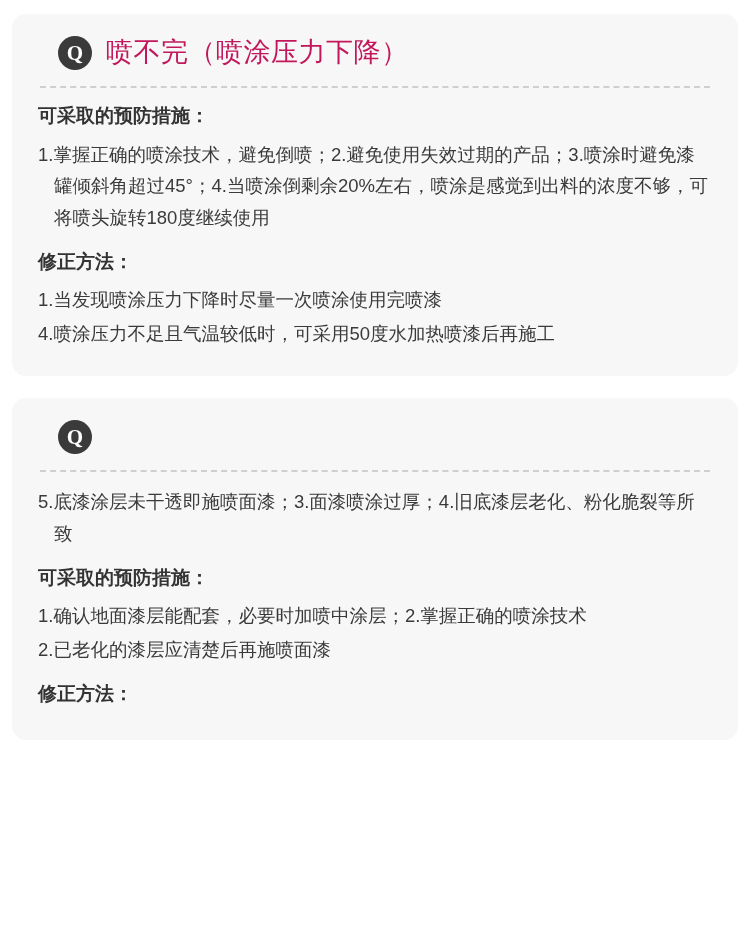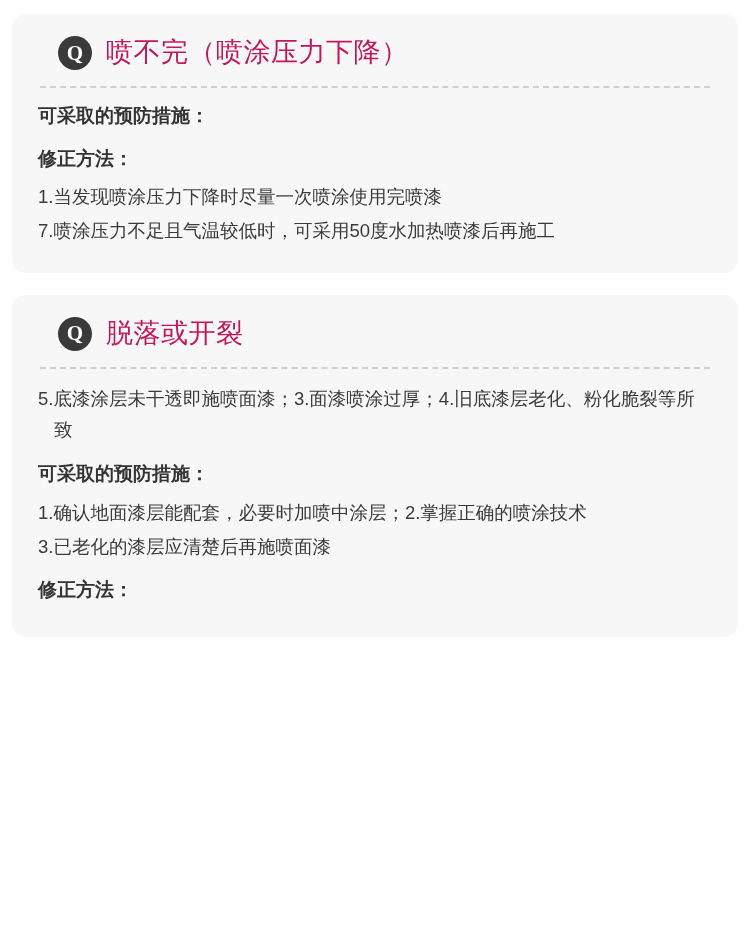--- a/index.html
+++ b/index.html
@@ -82,34 +82,34 @@
 <div class="page">
 
   <div class="card">
     <div class="card-header">
       <div class="q-badge">Q</div>
       <div class="card-title">喷不完（喷涂压力下降）</div>
     </div>
     <div class="divider"></div>
     <div class="card-body">
       <div class="section-label">可采取的预防措施：</div>
+      <p class="para">1.掌握正确的喷涂技术，避免倒喷；2.避免使用失效过期的产品；3.喷涂时避免漆罐倾斜角超过45°；4.当喷涂倒剩余20%左右，喷涂是感觉到出料的浓度不够，可将喷头旋转180度继续使用</p>
       <div class="section-label">修正方法：</div>
       <p class="para">1.当发现喷涂压力下降时尽量一次喷涂使用完喷漆</p>
-      <p class="para">7.喷涂压力不足且气温较低时，可采用50度水加热喷漆后再施工</p>
+      <p class="para">4.喷涂压力不足且气温较低时，可采用50度水加热喷漆后再施工</p>
     </div>
   </div>
 
   <div class="card">
     <div class="card-header">
       <div class="q-badge">Q</div>
-      <div class="card-title">脱落或开裂</div>
     </div>
     <div class="divider"></div>
     <div class="card-body">
       <p class="para">5.底漆涂层未干透即施喷面漆；3.面漆喷涂过厚；4.旧底漆层老化、粉化脆裂等所致</p>
       <div class="section-label">可采取的预防措施：</div>
       <p class="para">1.确认地面漆层能配套，必要时加喷中涂层；2.掌握正确的喷涂技术</p>
-      <p class="para">3.已老化的漆层应清楚后再施喷面漆</p>
+      <p class="para">2.已老化的漆层应清楚后再施喷面漆</p>
       <div class="section-label">修正方法：</div>
     </div>
   </div>
 
 </div>
 
 </body></html>

